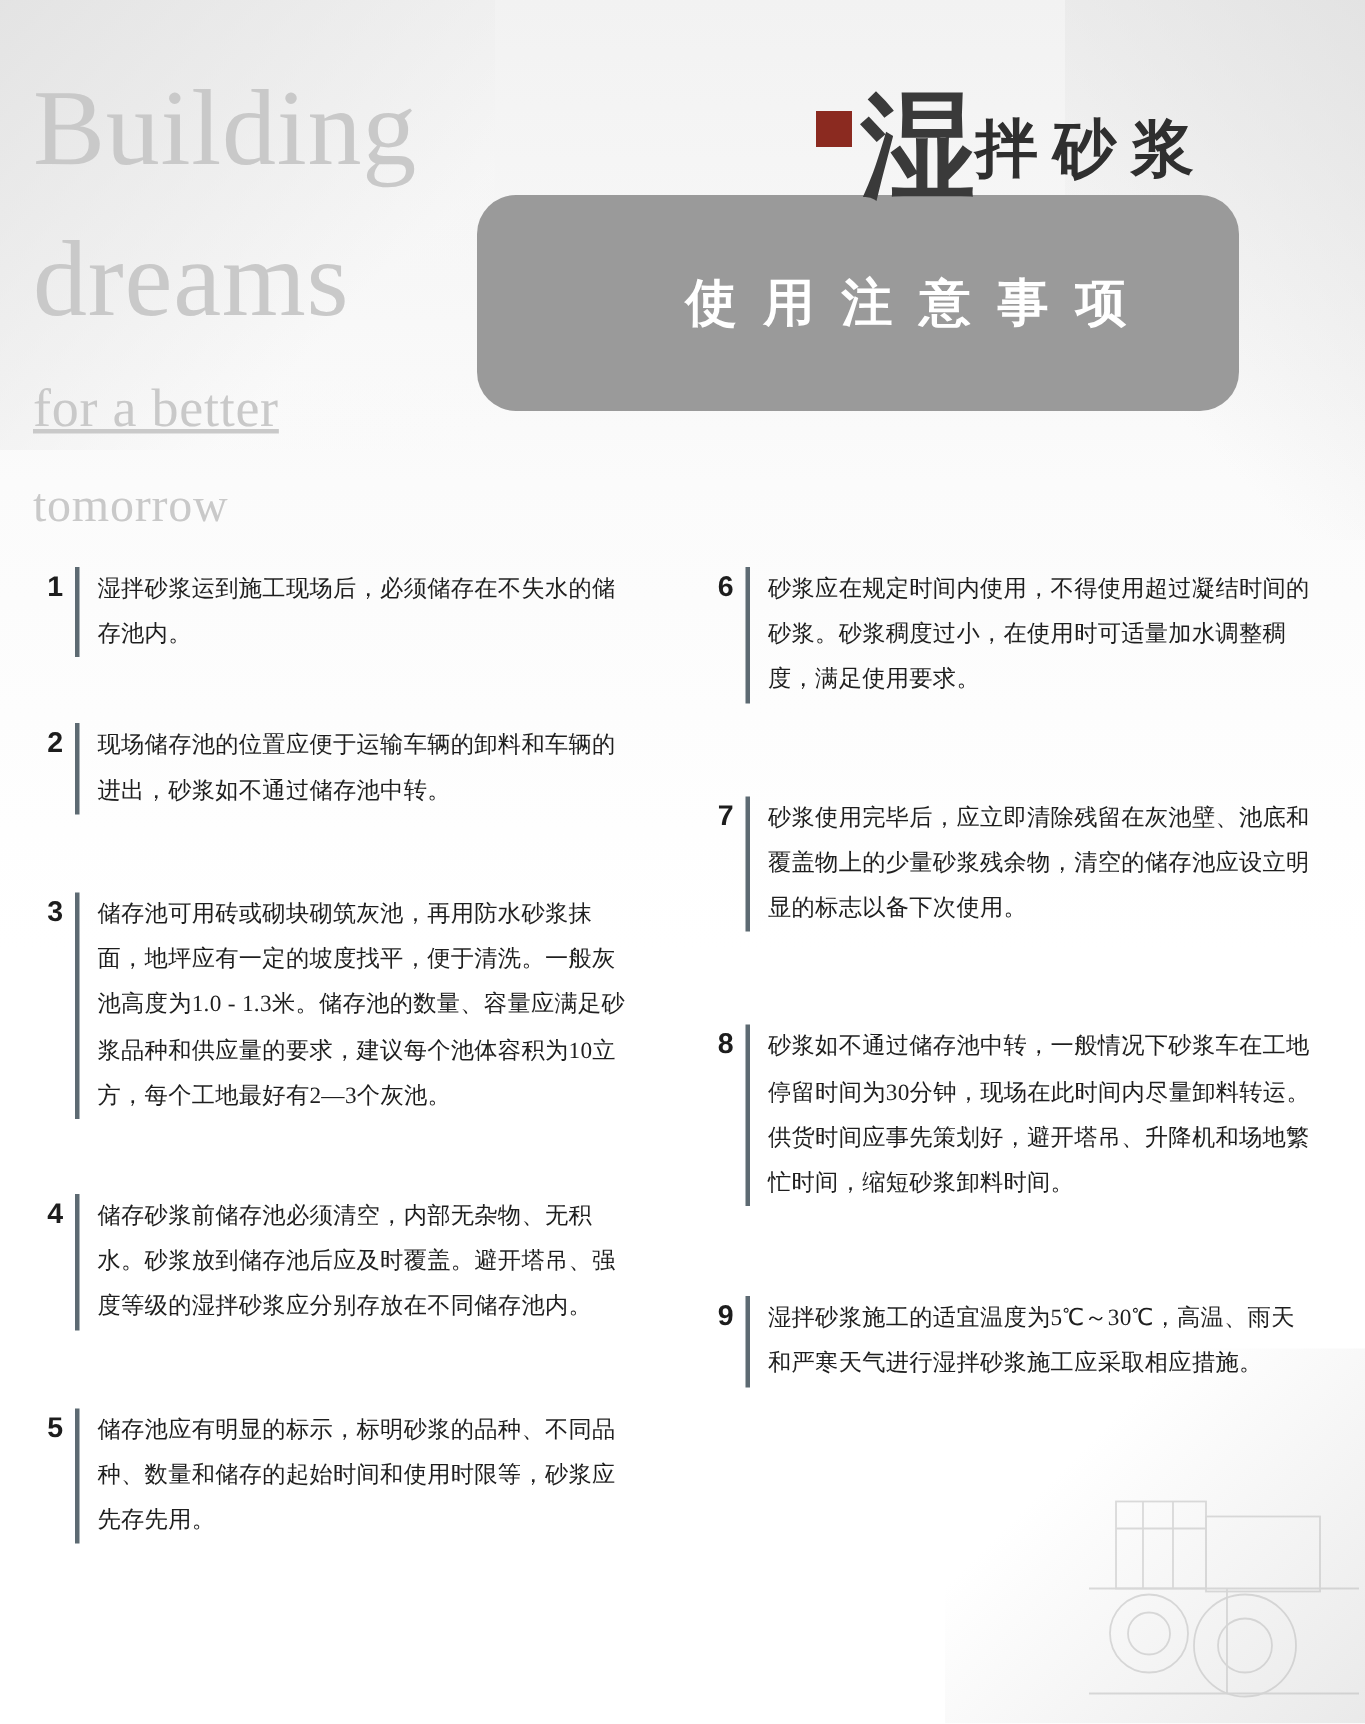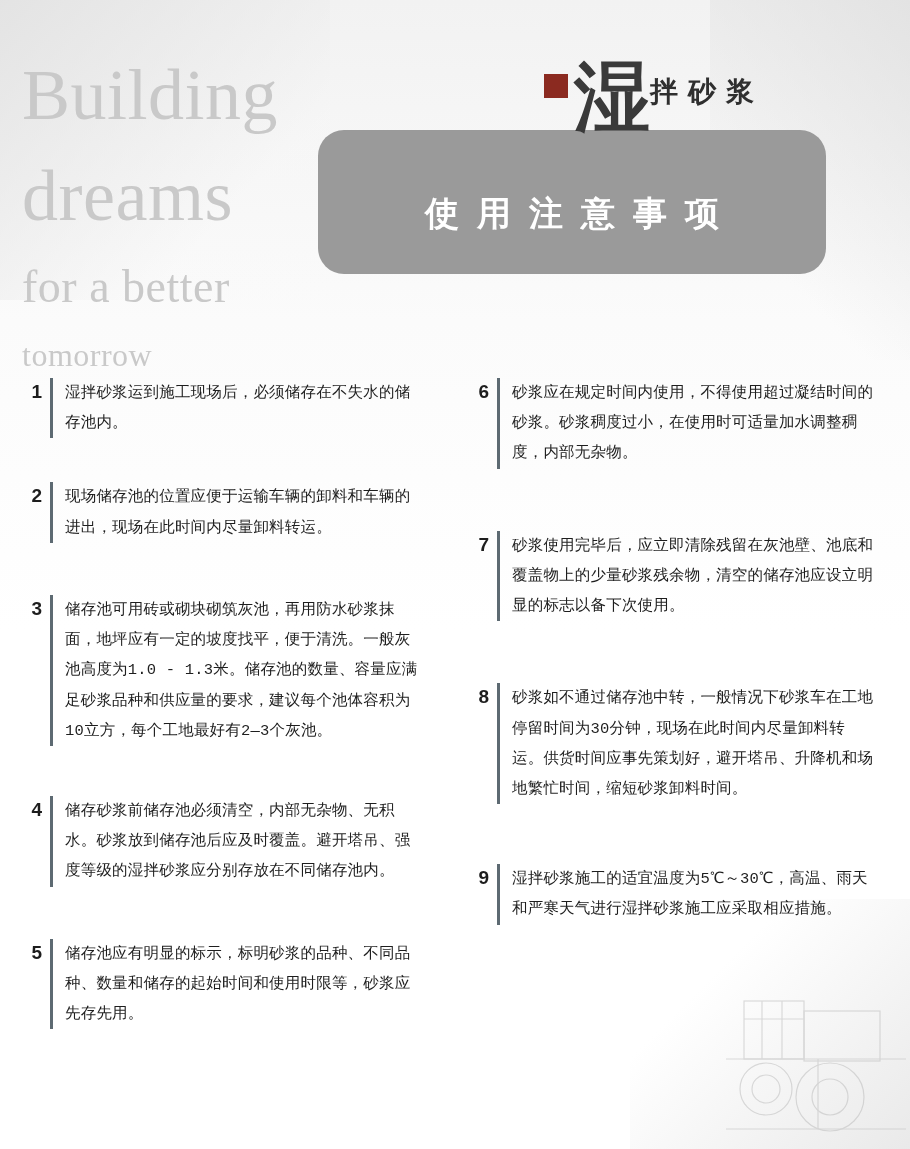--- a/index.html
+++ b/index.html
@@ -40,30 +40,30 @@
     right: 0; bottom: 0;
     width: 280px; height: 250px;
     background: linear-gradient(315deg, rgba(228,228,228,0.8) 0%, rgba(255,255,255,0) 70%);
     pointer-events: none;
   }
 
   
   .slogan {
     position: absolute;
     left: 22px;
-    top: 30px;
+    top: 20px;
     color: #c9c9c9;
     font-family: "Liberation Serif", serif;
     line-height: 0.97;
     white-space: pre;
     letter-spacing: 0.5px;
   }
   .slogan .l1 { font-size: 72px; display:block; }
   .slogan .l2 { font-size: 72px; display:block;font-family:Liberation Serif, serif; }
-  .slogan .l3 { font-size: 46px; display:block; margin-top: 2px;}
+  .slogan .l3 { font-size: 36px; display:block; margin-top: 2px; text-decoration: underline;}
   .slogan .l4 { font-size: 32px; display:block; }
 
   
   .title-wrap {
     position: absolute;
     left: 318px;
     top: 62px;
     width: 508px;
     height: 212px;
   }
@@ -72,32 +72,33 @@
     left: 0;
     top: 68px;
     width: 508px;
     height: 144px;
     background: #9a9a9a;
     border-radius: 26px;
   }
   .title-sub {
     position: absolute;
     left: 0;
-    top: 72px;
+    top: 60px;
     width: 508px;
     height: 160px;
     display: flex;
     align-items: center;
     justify-content: center;
     color: #ffffff;
     font-size: 34px;
     letter-spacing: 18px;
     text-indent: 18px;
     font-weight: bold;
     font-family: "DejaVu Sans", "Liberation Sans", sans-serif;
+    padding-left: 32px;
   }
   .title-main {
     position: absolute;
     left: 226px;
     top: 0;
     display: flex;
     align-items: flex-start;
   }
   .title-square {
     width: 24px;
@@ -108,21 +109,21 @@
     flex: 0 0 auto;
   }
   .title-main .big {
     font-size: 76px;
     line-height: 0.92;
     font-weight: bold;
     color: #3a3a3a;
     font-family: "DejaVu Sans", "Liberation Sans", sans-serif;
   }
   .title-main .rest {
-    font-size: 28px;
+    font-size: 42px;
     line-height: 1;
     margin-top: 16px;
     letter-spacing: 10px;
     font-weight: bold;
     color: #2f2f2f;
     font-family: "DejaVu Sans", "Liberation Sans", sans-serif;
   }
 
   
   .columns {
@@ -159,21 +160,21 @@
     width: 3px;
     background: #5d6a72;
     align-self: stretch;
     margin-right: 12px;
     flex: 0 0 auto;
   }
   .item-text {
     font-size: 15.5px;
     line-height: 1.95;
     color: #1e1e1e;
-    font-family: Liberation Mono, monospace;
+    font-family: Liberation Serif, serif;
     letter-spacing: 0.2px;
   }
 
   
   .col-left .item:nth-child(1) { margin-bottom: 44px; }
   .col-left .item:nth-child(2) { margin-bottom: 52px; }
   .col-left .item:nth-child(3) { margin-bottom: 50px; }
   .col-left .item:nth-child(4) { margin-bottom: 52px; }
   .col-right .item:nth-child(1) { margin-bottom: 62px; }
   .col-right .item:nth-child(2) { margin-bottom: 62px; }
@@ -220,21 +221,21 @@
 
     <div class="col col-left">
       <div class="item">
         <div class="item-num">1</div>
         <div class="item-bar"></div>
         <div class="item-text">湿拌砂浆运到施工现场后，必须储存在不失水的储存池内。</div>
       </div>
       <div class="item">
         <div class="item-num">2</div>
         <div class="item-bar"></div>
-        <div class="item-text">现场储存池的位置应便于运输车辆的卸料和车辆的进出，现场在此时间内尽量卸料转运。</div>
+        <div class="item-text">现场储存池的位置应便于运输车辆的卸料和车辆的进出，砂浆如不通过储存池中转。</div>
       </div>
       <div class="item">
         <div class="item-num">3</div>
         <div class="item-bar"></div>
         <div class="item-text">储存池可用砖或砌块砌筑灰池，再用防水砂浆抹面，地坪应有一定的坡度找平，便于清洗。一般灰池高度为1.0 - 1.3米。储存池的数量、容量应满足砂浆品种和供应量的要求，建议每个池体容积为10立方，每个工地最好有2—3个灰池。</div>
       </div>
       <div class="item">
         <div class="item-num">4</div>
         <div class="item-bar"></div>
         <div class="item-text">储存砂浆前储存池必须清空，内部无杂物、无积水。砂浆放到储存池后应及时覆盖。避开塔吊、强度等级的湿拌砂浆应分别存放在不同储存池内。</div>
@@ -243,21 +244,21 @@
         <div class="item-num">5</div>
         <div class="item-bar"></div>
         <div class="item-text">储存池应有明显的标示，标明砂浆的品种、不同品种、数量和储存的起始时间和使用时限等，砂浆应先存先用。</div>
       </div>
     </div>
 
     <div class="col col-right">
       <div class="item">
         <div class="item-num">6</div>
         <div class="item-bar"></div>
-        <div class="item-text">砂浆应在规定时间内使用，不得使用超过凝结时间的砂浆。砂浆稠度过小，在使用时可适量加水调整稠度，内部无杂物。</div>
+        <div class="item-text">砂浆应在规定时间内使用，不得使用超过凝结时间的砂浆。砂浆稠度过小，在使用时可适量加水调整稠度，满足使用要求。</div>
       </div>
       <div class="item">
         <div class="item-num">7</div>
         <div class="item-bar"></div>
         <div class="item-text">砂浆使用完毕后，应立即清除残留在灰池壁、池底和覆盖物上的少量砂浆残余物，清空的储存池应设立明显的标志以备下次使用。</div>
       </div>
       <div class="item">
         <div class="item-num">8</div>
         <div class="item-bar"></div>
         <div class="item-text">砂浆如不通过储存池中转，一般情况下砂浆车在工地停留时间为30分钟，现场在此时间内尽量卸料转运。供货时间应事先策划好，避开塔吊、升降机和场地繁忙时间，缩短砂浆卸料时间。</div>

